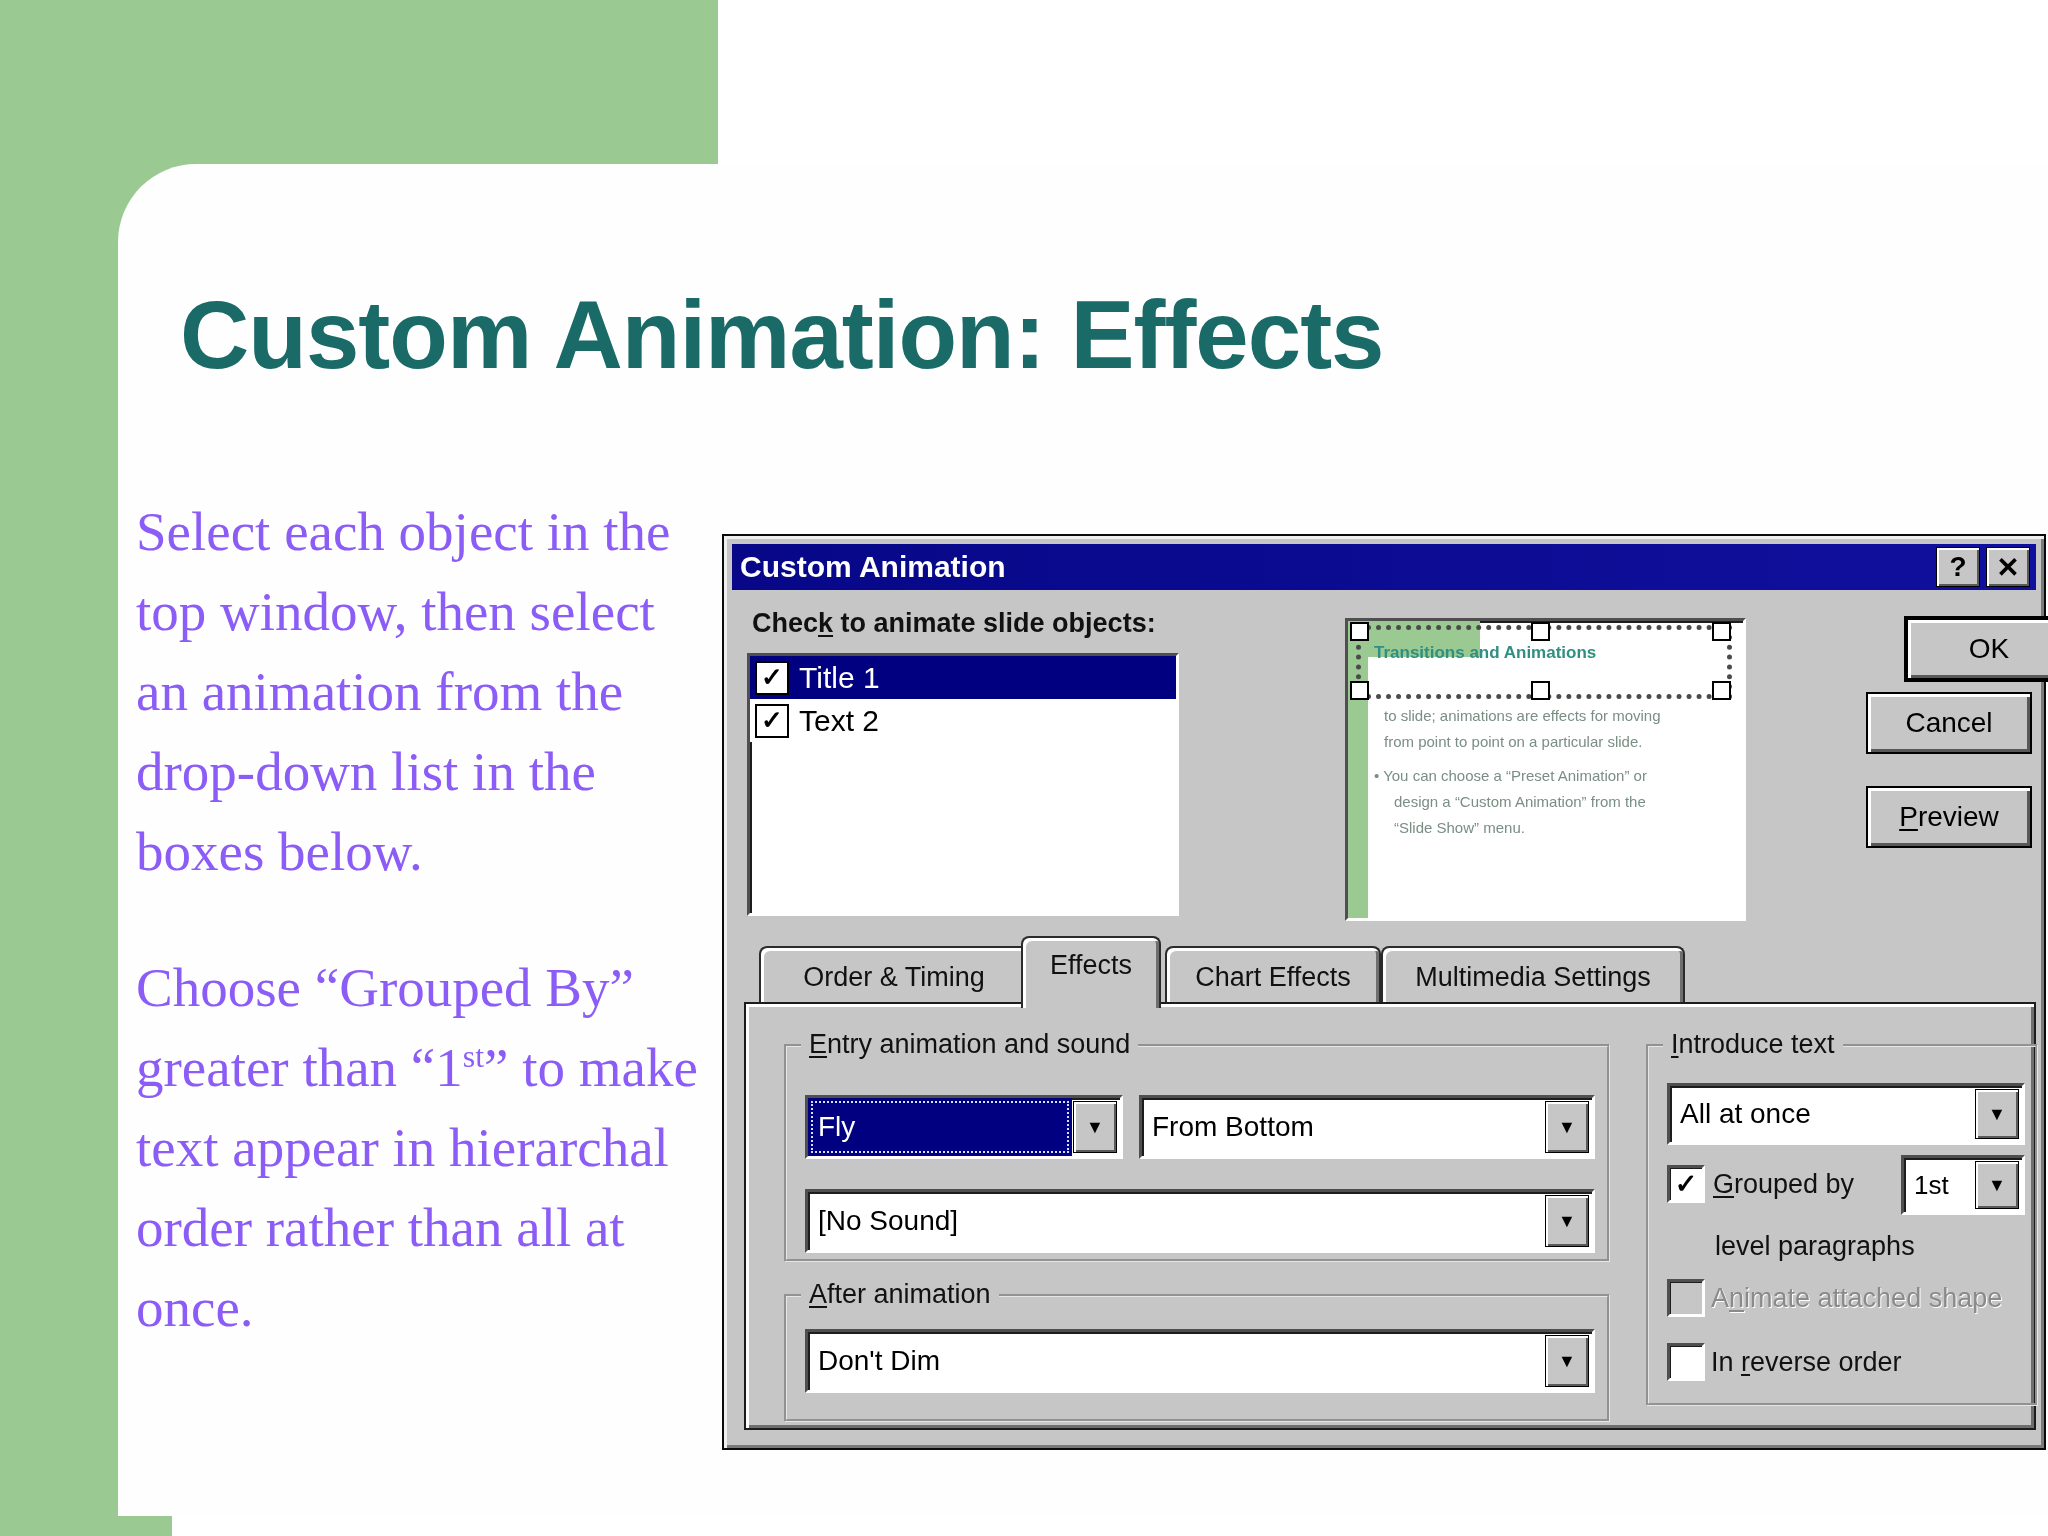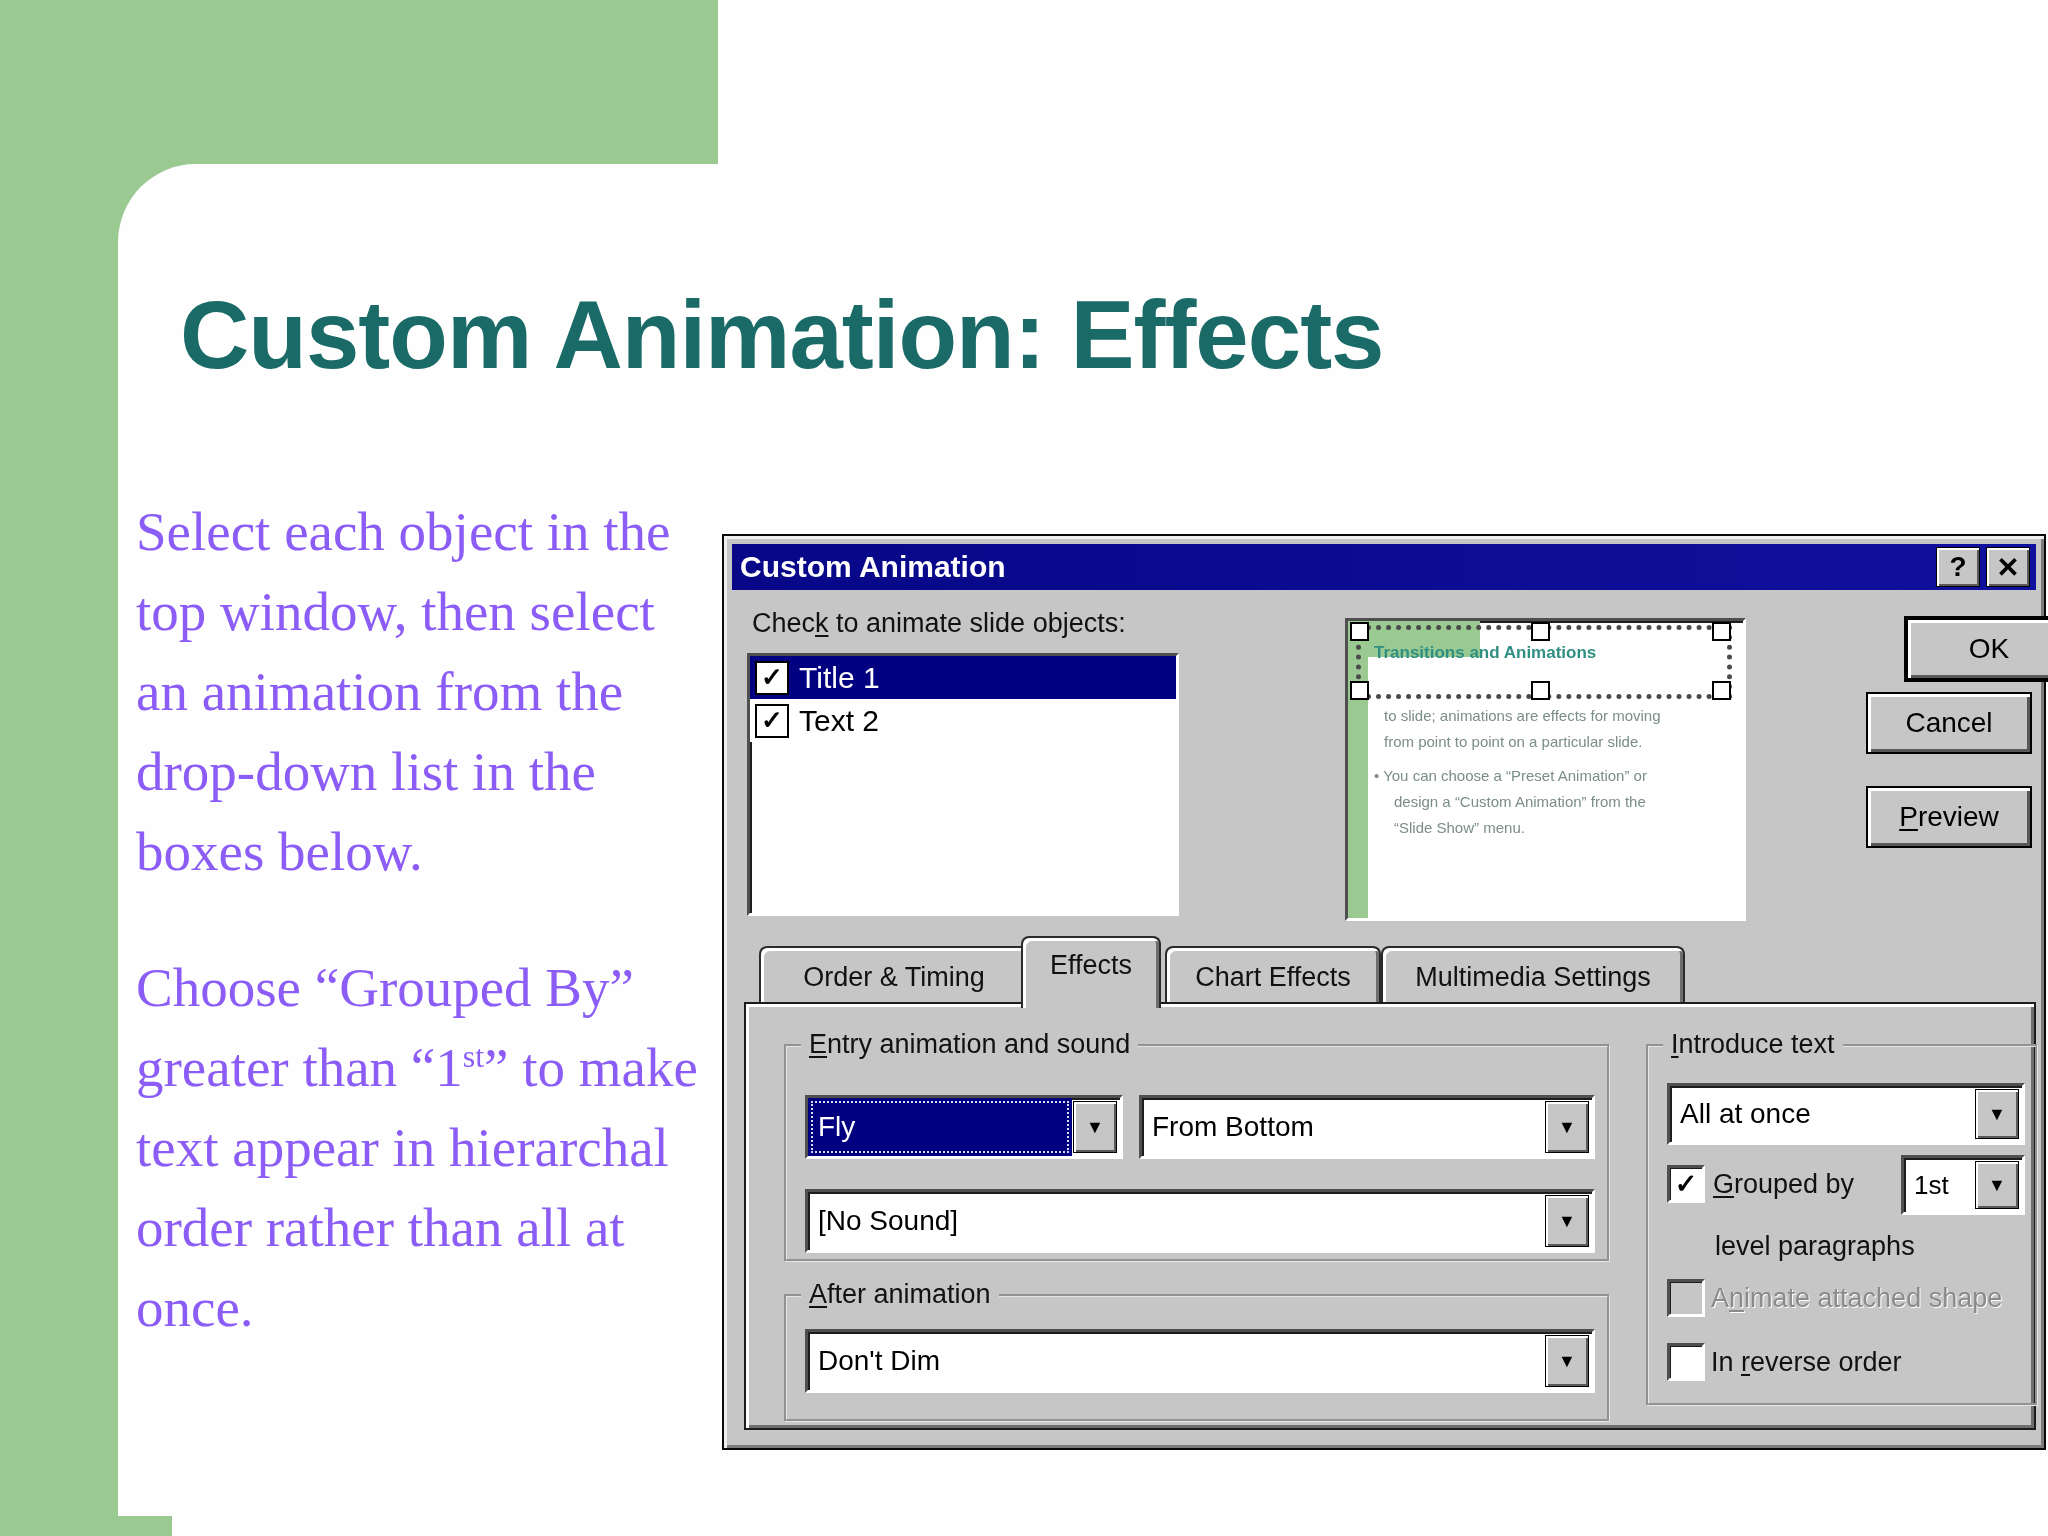--- a/index.html
+++ b/index.html
@@ -26,21 +26,21 @@
           font-size:27px;color:#111;}
   .titlebar{position:absolute;left:8px;top:8px;width:1304px;height:46px;
             background:linear-gradient(90deg,#070788,#10109e);display:flex;align-items:center;}
   .titlebar-title{color:#ffffff;font-weight:bold;font-size:30px;padding-left:8px;flex:0 0 auto;}
   .tb-btn{margin-left:auto;width:42px;height:38px;background:#c6c6c6;border:1px solid #000;
           box-shadow:inset 2px 2px 0 #ffffff,inset -2px -2px 0 #5a5a5a;
           display:flex;align-items:center;justify-content:center;
           font-weight:bold;font-size:28px;color:#000;}
   .tb-btn + .tb-btn{margin-left:6px;margin-right:6px;}
 
-  .dlg-label{position:absolute;white-space:nowrap;}
+  .dlg-label{position:absolute;white-space:nowrap;font-weight:bold;}
   .mn{text-decoration:underline;text-underline-offset:3px;}
 
   .sunken{background:#ffffff;border:3px solid;border-color:#4f4f4f #ffffff #ffffff #4f4f4f;
           box-shadow:inset 2px 2px 0 #1d1d1d;}
 
   
   .listbox{position:absolute;left:23px;top:117px;width:426px;height:257px;overflow:hidden;}
   .list-row{position:relative;height:43px;display:flex;align-items:center;background:#fff;color:#000;}
   .list-row.selected{background:#000080;color:#fff;}
   .row-check{flex:0 0 auto;width:30px;height:30px;margin-left:5px;background:#fff;

